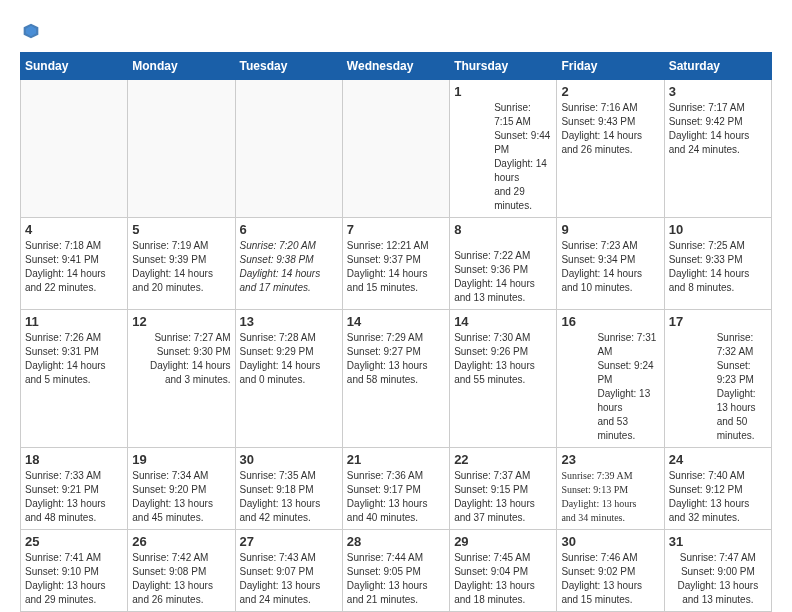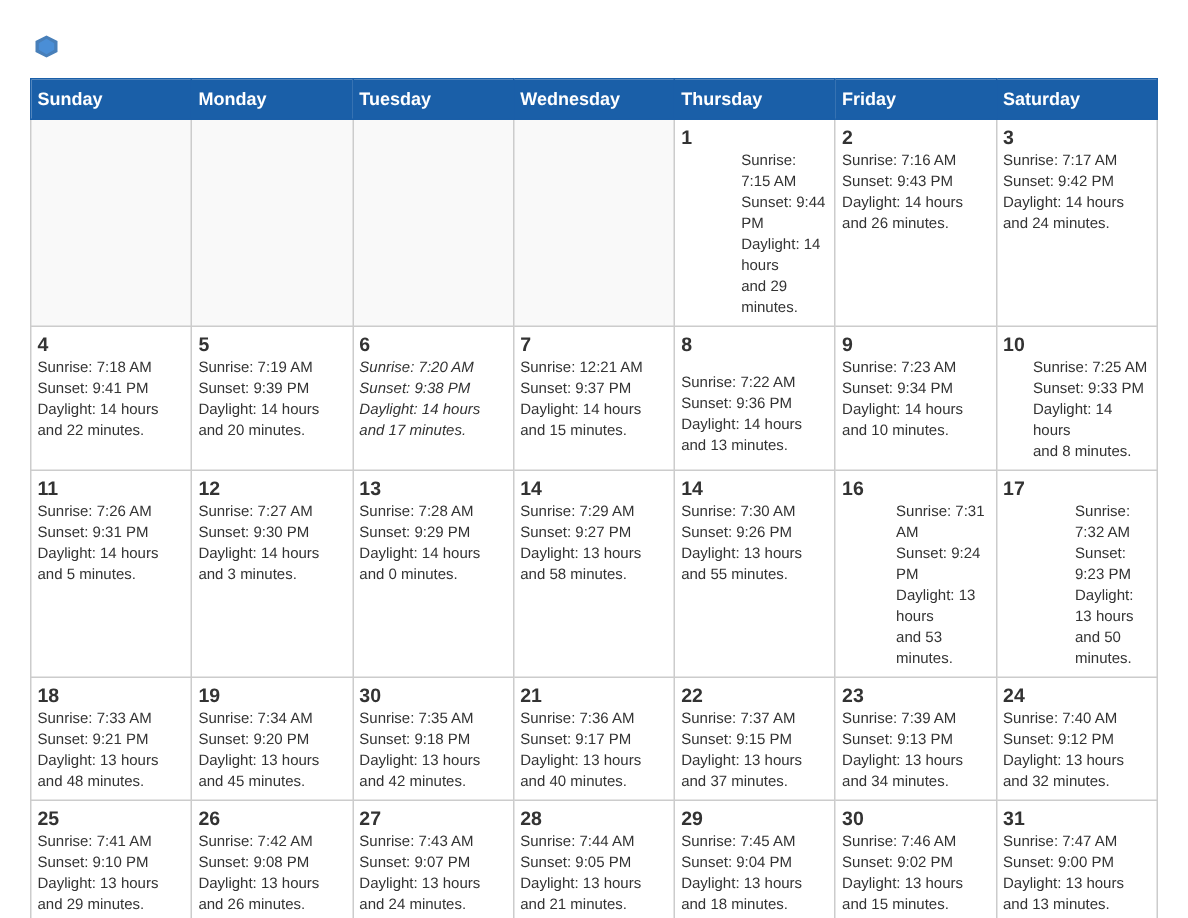--- a/index.html
+++ b/index.html
@@ -178,37 +178,37 @@
         </td>
         <td>
           <div class="day-number">9</div>
           <div class="day-info" style="white-space: pre-line;">Sunrise: 7:23 AM
 Sunset: 9:34 PM
 Daylight: 14 hours
 and 10 minutes.</div>
         </td>
         <td>
           <div class="day-number">10</div>
-          <div class="day-info" style="white-space: pre-line; margin-left: 20px;">Sunrise: 7:25 AM
+          <div class="day-info" style="white-space: pre-line;">Sunrise: 7:25 AM
 Sunset: 9:33 PM
 Daylight: 14 hours
 and 8 minutes.</div>
         </td>
       </tr>
       <tr>
         <td>
           <div class="day-number">11</div>
           <div class="day-info" style="white-space: pre-line;">Sunrise: 7:26 AM
 Sunset: 9:31 PM
 Daylight: 14 hours
 and 5 minutes.</div>
         </td>
         <td>
           <div class="day-number">12</div>
-          <div class="day-info" style="white-space: pre-line;">Sunrise: 7:27 AM
+          <div class="day-info" style="white-space: pre-line; text-align: right;">Sunrise: 7:27 AM
 Sunset: 9:30 PM
 Daylight: 14 hours
 and 3 minutes.</div>
         </td>
         <td>
           <div class="day-number">13</div>
           <div class="day-info" style="white-space: pre-line;">Sunrise: 7:28 AM
 Sunset: 9:29 PM
 Daylight: 14 hours
 and 0 minutes.</div>
@@ -273,21 +273,21 @@
         </td>
         <td>
           <div class="day-number">22</div>
           <div class="day-info" style="white-space: pre-line;">Sunrise: 7:37 AM
 Sunset: 9:15 PM
 Daylight: 13 hours
 and 37 minutes.</div>
         </td>
         <td>
           <div class="day-number">23</div>
-          <div class="day-info" style="white-space: pre-line;">Sunrise: 7:39 AM
+          <div class="day-info" style="white-space: pre-line; font-family: Liberation Serif, serif;">Sunrise: 7:39 AM
 Sunset: 9:13 PM
 Daylight: 13 hours
 and 34 minutes.</div>
         </td>
         <td>
           <div class="day-number">24</div>
           <div class="day-info" style="white-space: pre-line;">Sunrise: 7:40 AM
 Sunset: 9:12 PM
 Daylight: 13 hours
 and 32 minutes.</div>
@@ -331,20 +331,20 @@
         </td>
         <td>
           <div class="day-number">30</div>
           <div class="day-info" style="white-space: pre-line;">Sunrise: 7:46 AM
 Sunset: 9:02 PM
 Daylight: 13 hours
 and 15 minutes.</div>
         </td>
         <td>
           <div class="day-number">31</div>
-          <div class="day-info" style="white-space: pre-line;">Sunrise: 7:47 AM
+          <div class="day-info" style="white-space: pre-line; text-align: center;">Sunrise: 7:47 AM
 Sunset: 9:00 PM
 Daylight: 13 hours
 and 13 minutes.</div>
         </td>
       </tr>
     </tbody>
 </table>
 
 </body></html>

